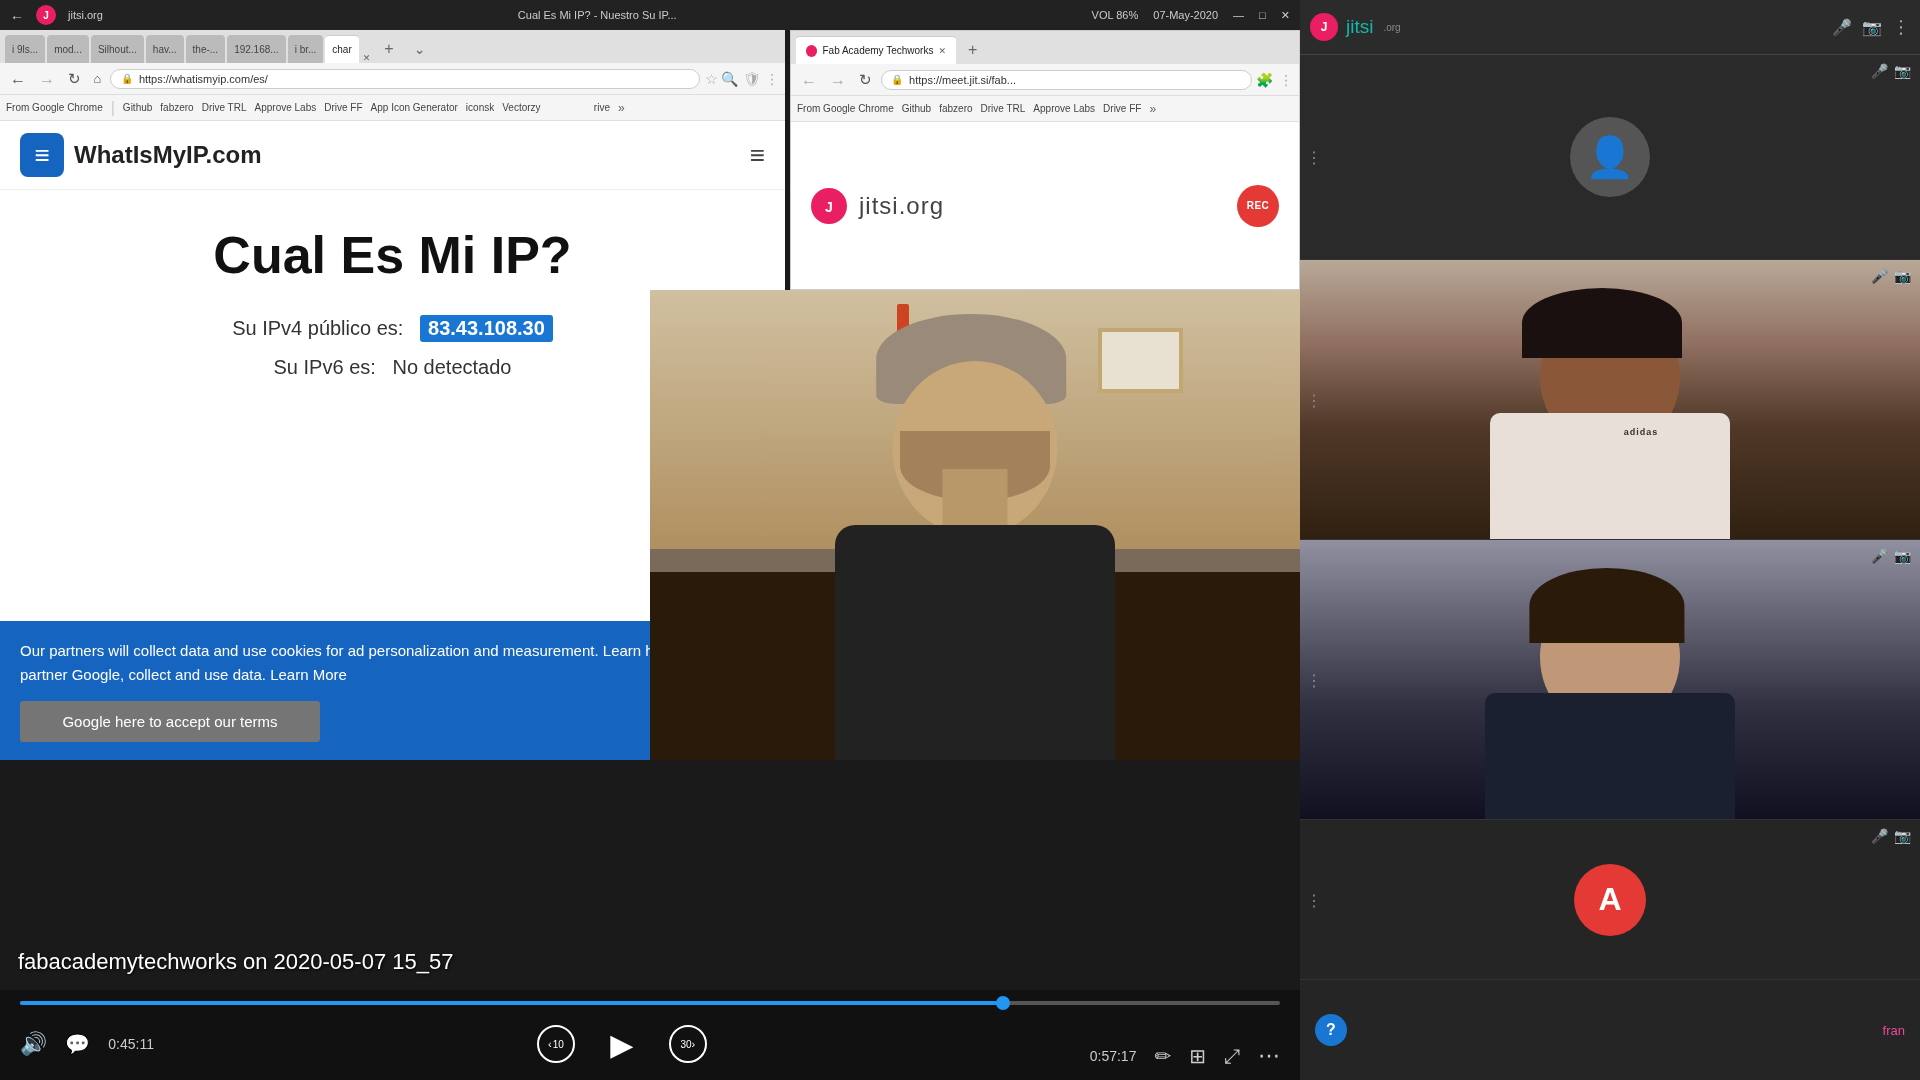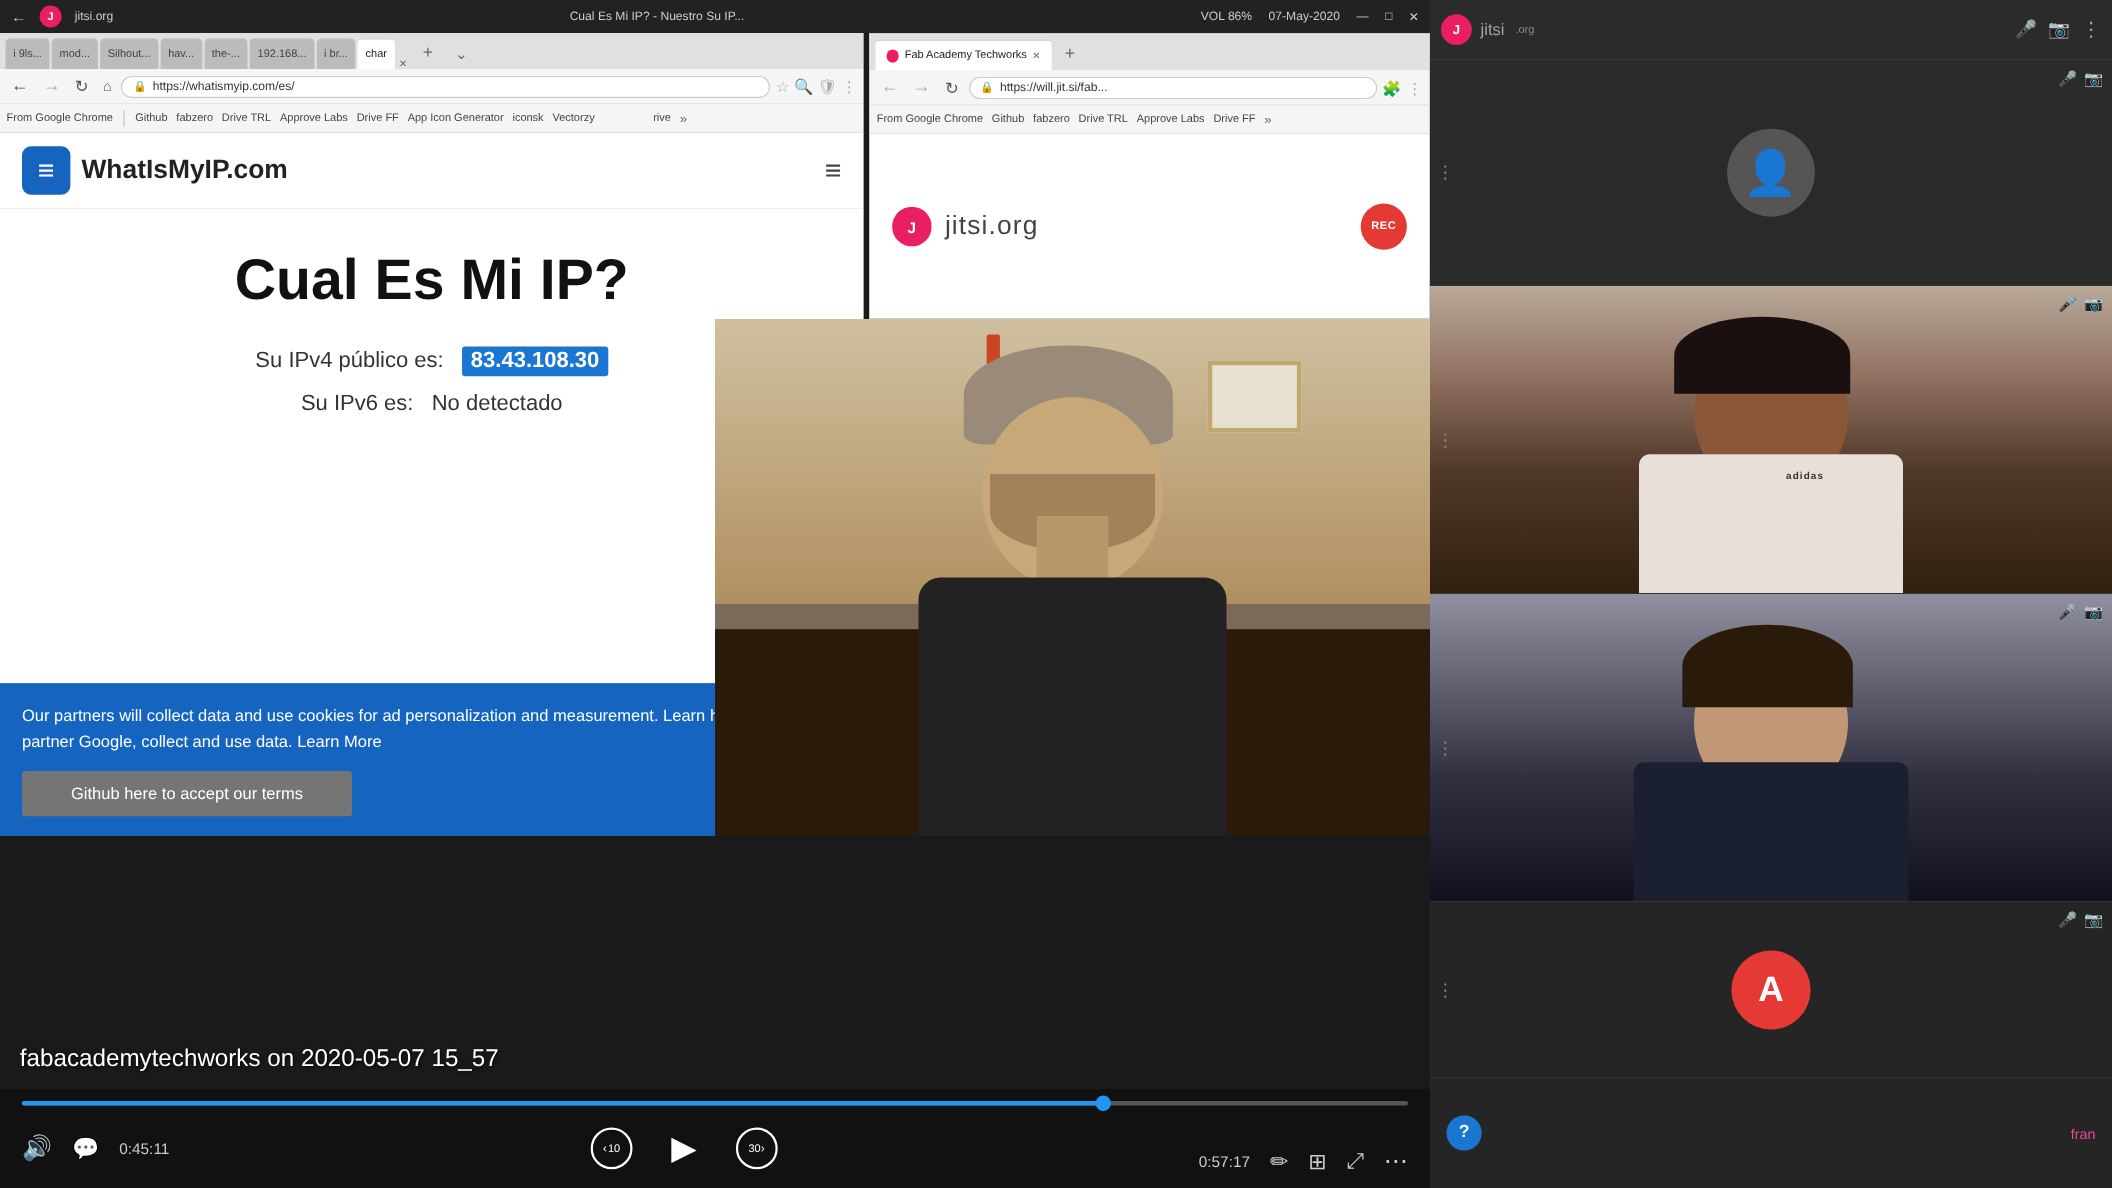--- a/index.html
+++ b/index.html
@@ -106,21 +106,21 @@
 
       <p style="font-size:20px;color:#333;">
         <span>Su IPv6 es:</span>
         &nbsp;
         <span>No detectado</span>
       </p>
     </div>
 
     <div style="position:absolute;bottom:0;left:0;right:0;background:#1565c0;padding:18px 20px;color:#fff;">
       <p style="font-size:15px;line-height:1.6;margin-bottom:14px;">Our partners will collect data and use cookies for ad personalization and measurement. Learn how we and ad partner Google, collect and use data. Learn More</p>
-      <button style="background:#757575;color:#fff;border:none;padding:12px 24px;font-size:15px;border-radius:3px;cursor:pointer;display:block;width:300px;">Github here to accept our terms</button>
+      <button style="background:#757575;color:#fff;border:none;padding:12px 24px;font-size:15px;border-radius:3px;cursor:pointer;display:block;width:300px;">Google here to accept our terms</button>
     </div>
   </div>
 </div>
 
 <div style="position:absolute;left:790px;top:30px;width:510px;height:260px;background:#fff;display:flex;flex-direction:column;overflow:hidden;border:1px solid #ccc;">
 
   <div style="height:33px;background:#e0e0e0;display:flex;align-items:flex-end;padding:0 5px;gap:2px;">
     <div style="height:28px;background:#fff;border-radius:4px 4px 0 0;padding:0 10px;display:flex;align-items:center;font-size:10px;color:#222;white-space:nowrap;max-width:160px;overflow:hidden;border-top:1px solid #ccc;">
       <span style="width:12px;height:12px;background:#e91e63;border-radius:50%;display:inline-block;margin-right:5px;"></span>
       <span>Fab Academy Techworks</span>
@@ -128,21 +128,21 @@
     </div>
     <div style="height:28px;padding:0 10px;display:flex;align-items:center;font-size:16px;color:#666;cursor:pointer;">+</div>
   </div>
 
   <div style="height:32px;background:#f5f5f5;border-bottom:1px solid #ddd;display:flex;align-items:center;padding:0 6px;gap:5px;">
     <button style="background:none;border:none;color:#aaa;font-size:16px;cursor:pointer;padding:2px 4px;">←</button>
     <button style="background:none;border:none;color:#aaa;font-size:16px;cursor:pointer;padding:2px 4px;">→</button>
     <button style="background:none;border:none;color:#555;font-size:15px;cursor:pointer;padding:2px 4px;">↻</button>
     <div style="flex:1;background:#fff;border:1px solid #ccc;border-radius:12px;padding:3px 10px;font-size:11px;color:#333;display:flex;align-items:center;gap:5px;cursor:text;">
       <span style="font-size:10px;color:#555;">🔒</span>
-      <span>https://will.jit.si/fab...</span>
+      <span>https://meet.jit.si/fab...</span>
     </div>
     <span style="font-size:14px;color:#aaa;cursor:pointer;">🧩</span>
     <span style="font-size:14px;color:#aaa;cursor:pointer;">⋮</span>
   </div>
 
   <div style="height:26px;background:#f5f5f5;border-bottom:1px solid #e0e0e0;display:flex;align-items:center;padding:0 6px;gap:8px;overflow:hidden;">
     <span style="font-size:10px;color:#444;white-space:nowrap;cursor:pointer;">From Google Chrome</span>
     <span style="font-size:10px;color:#444;white-space:nowrap;cursor:pointer;">Github</span>
     <span style="font-size:10px;color:#444;white-space:nowrap;cursor:pointer;">fabzero</span>
     <span style="font-size:10px;color:#444;white-space:nowrap;cursor:pointer;">Drive TRL</span>
@@ -232,21 +232,21 @@
       <button style="background:none;border:none;color:#ccc;font-size:22px;cursor:pointer;">⋯</button>
     </div>
   </div>
 </div>
 
 <div style="position:absolute;right:0;top:0;width:620px;height:1080px;background:#1e1e1e;display:flex;flex-direction:column;">
 
   <div style="height:55px;background:#2b2b2b;display:flex;align-items:center;padding:0 10px;gap:10px;border-bottom:1px solid #444;">
     <div style="display:flex;align-items:center;gap:8px;">
       <div style="width:28px;height:28px;background:#e91e63;border-radius:50%;display:flex;align-items:center;justify-content:center;font-size:12px;color:#fff;font-weight:bold;">J</div>
-      <span style="font-size:15px;color:#a3a3a3;">jitsi</span>
+      <span style="font-size:19px;color:#14b8a6;">jitsi</span>
     </div>
     <span style="font-size:10px;color:#888;flex:1;">.org</span>
     <span style="font-size:16px;color:#aaa;cursor:pointer;">🎤</span>
     <span style="font-size:16px;color:#aaa;cursor:pointer;">📷</span>
     <span style="font-size:18px;color:#aaa;cursor:pointer;">⋮</span>
   </div>
 
   <div style="flex:1;border-bottom:1px solid #333;background:#2a2a2a;display:flex;align-items:center;justify-content:center;position:relative;min-height:160px;max-height:220px;">
     <div style="width:80px;height:80px;border-radius:50%;background:#555;display:flex;align-items:center;justify-content:center;font-size:40px;color:#888;">
       👤

